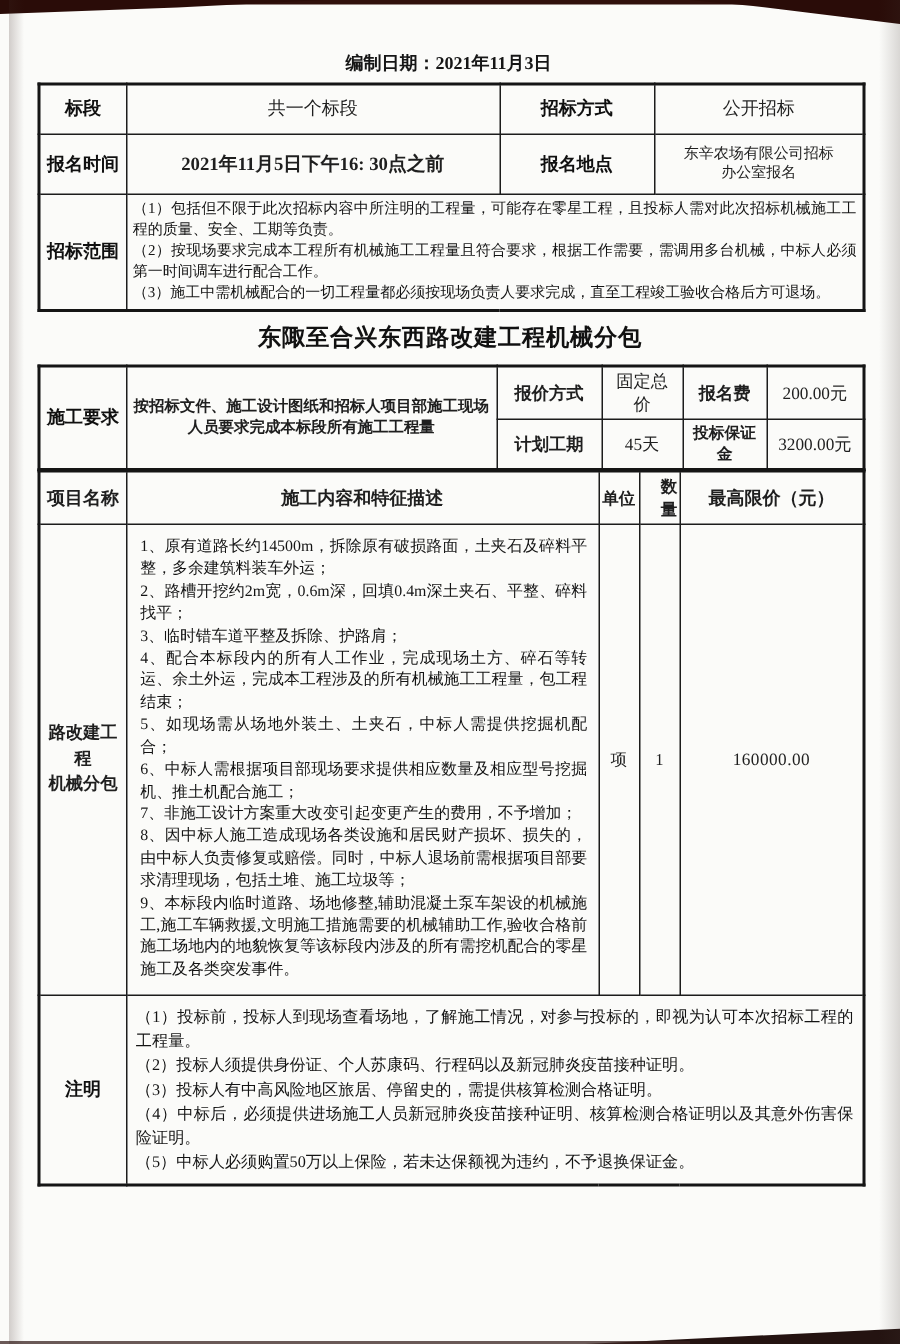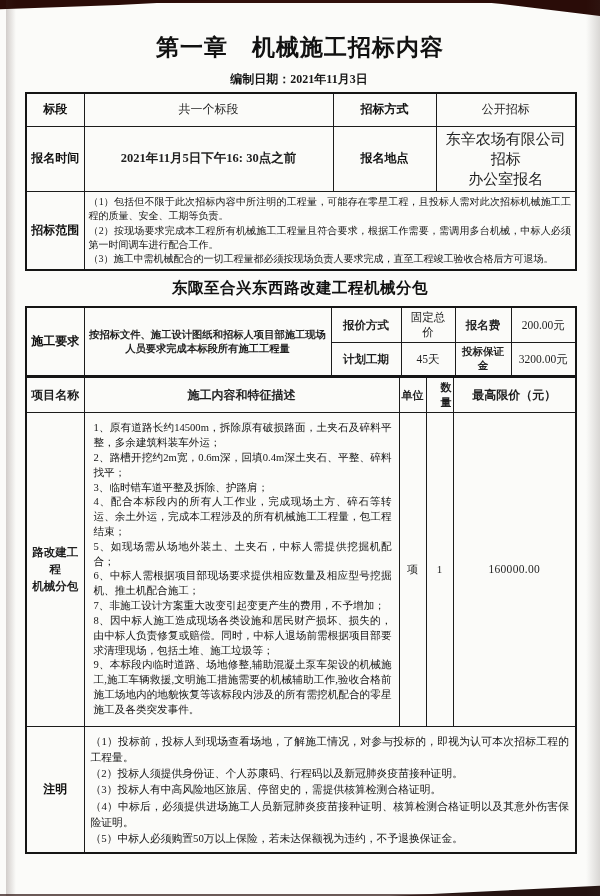--- a/index.html
+++ b/index.html
@@ -63,42 +63,41 @@
 <div class="edge-top-line"></div>
 <div class="edge-top-left"></div>
 <div class="edge-top-right"></div>
 <div class="edge-bottom-right"></div>
 <div class="edge-bottom-line"></div>
 <div class="edge-left-shadow"></div>
 <div class="edge-right-shadow"></div>
 
 <div class="paper">
 
-  <h1 class="doc-title">第一章　机械施工招标内容</h1>
   <div class="dateline">编制日期：2021年11月3日</div>
 
   <table class="outer t1">
     <colgroup>
         <col style="width:58px">
         <col style="width:249px">
         <col style="width:103px">
         <col style="width:140px">
       </colgroup>
     <tbody>
     <tr style="height:33px">
       <td class="lbl">标段</td>
       <td class="val">共一个标段</td>
       <td class="lbl">招标方式</td>
       <td class="val">公开招标</td>
     </tr>
     <tr style="height:40px">
       <td class="lbl">报名时间</td>
       <td class="val" style="font-size:12.5px;font-weight:600">2021年11月5日下午16: 30点之前</td>
       <td class="lbl">报名地点</td>
-      <td class="val" style="font-size:15px;line-height:1.35">
+      <td class="val" style="font-size:10px;line-height:1.35">
         <div>东辛农场有限公司招标</div>
         <div>办公室报名</div>
       </td>
     </tr>
     <tr style="height:74px">
       <td class="lbl">招标范围</td>
       <td class="paras" colspan="3">
         <div>（1）包括但不限于此次招标内容中所注明的工程量，可能存在零星工程，且投标人需对此次招标机械施工工程的质量、安全、工期等负责。</div>
         <div>（2）按现场要求完成本工程所有机械施工工程量且符合要求，根据工作需要，需调用多台机械，中标人必须第一时间调车进行配合工作。</div>
         <div>（3）施工中需机械配合的一切工程量都必须按现场负责人要求完成，直至工程竣工验收合格后方可退场。</div>

